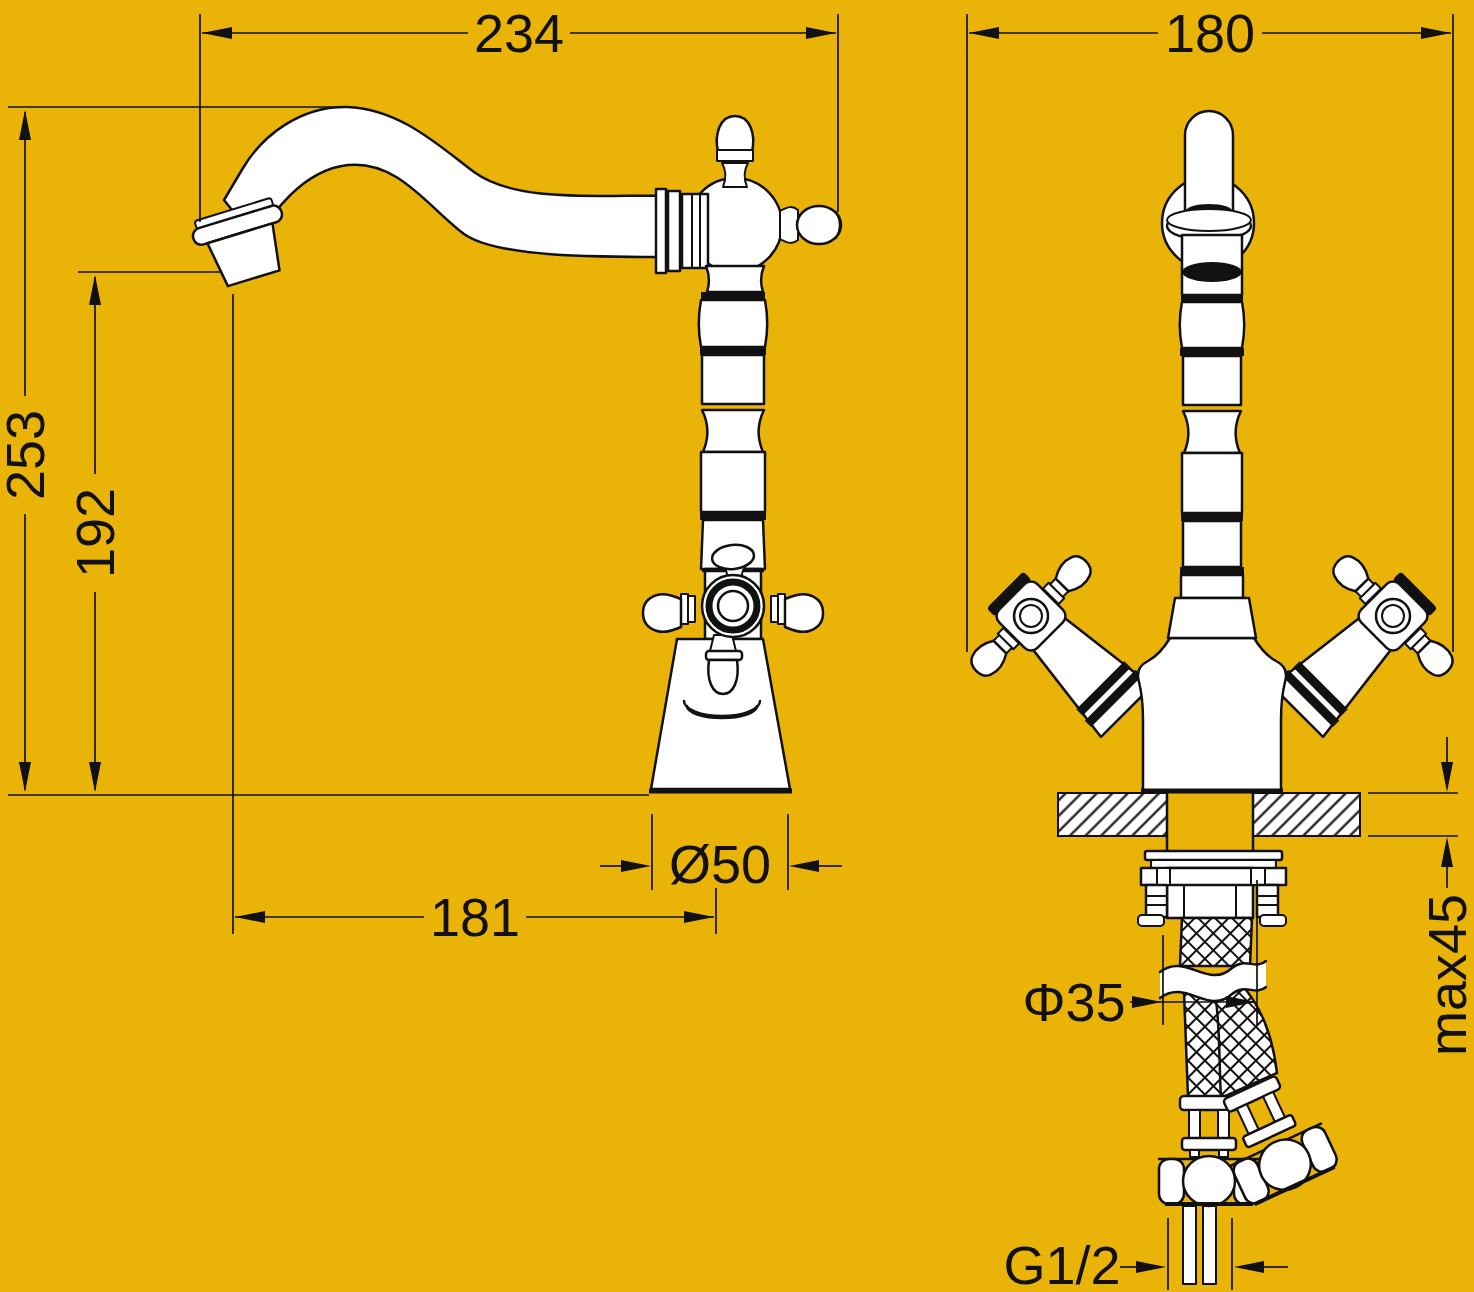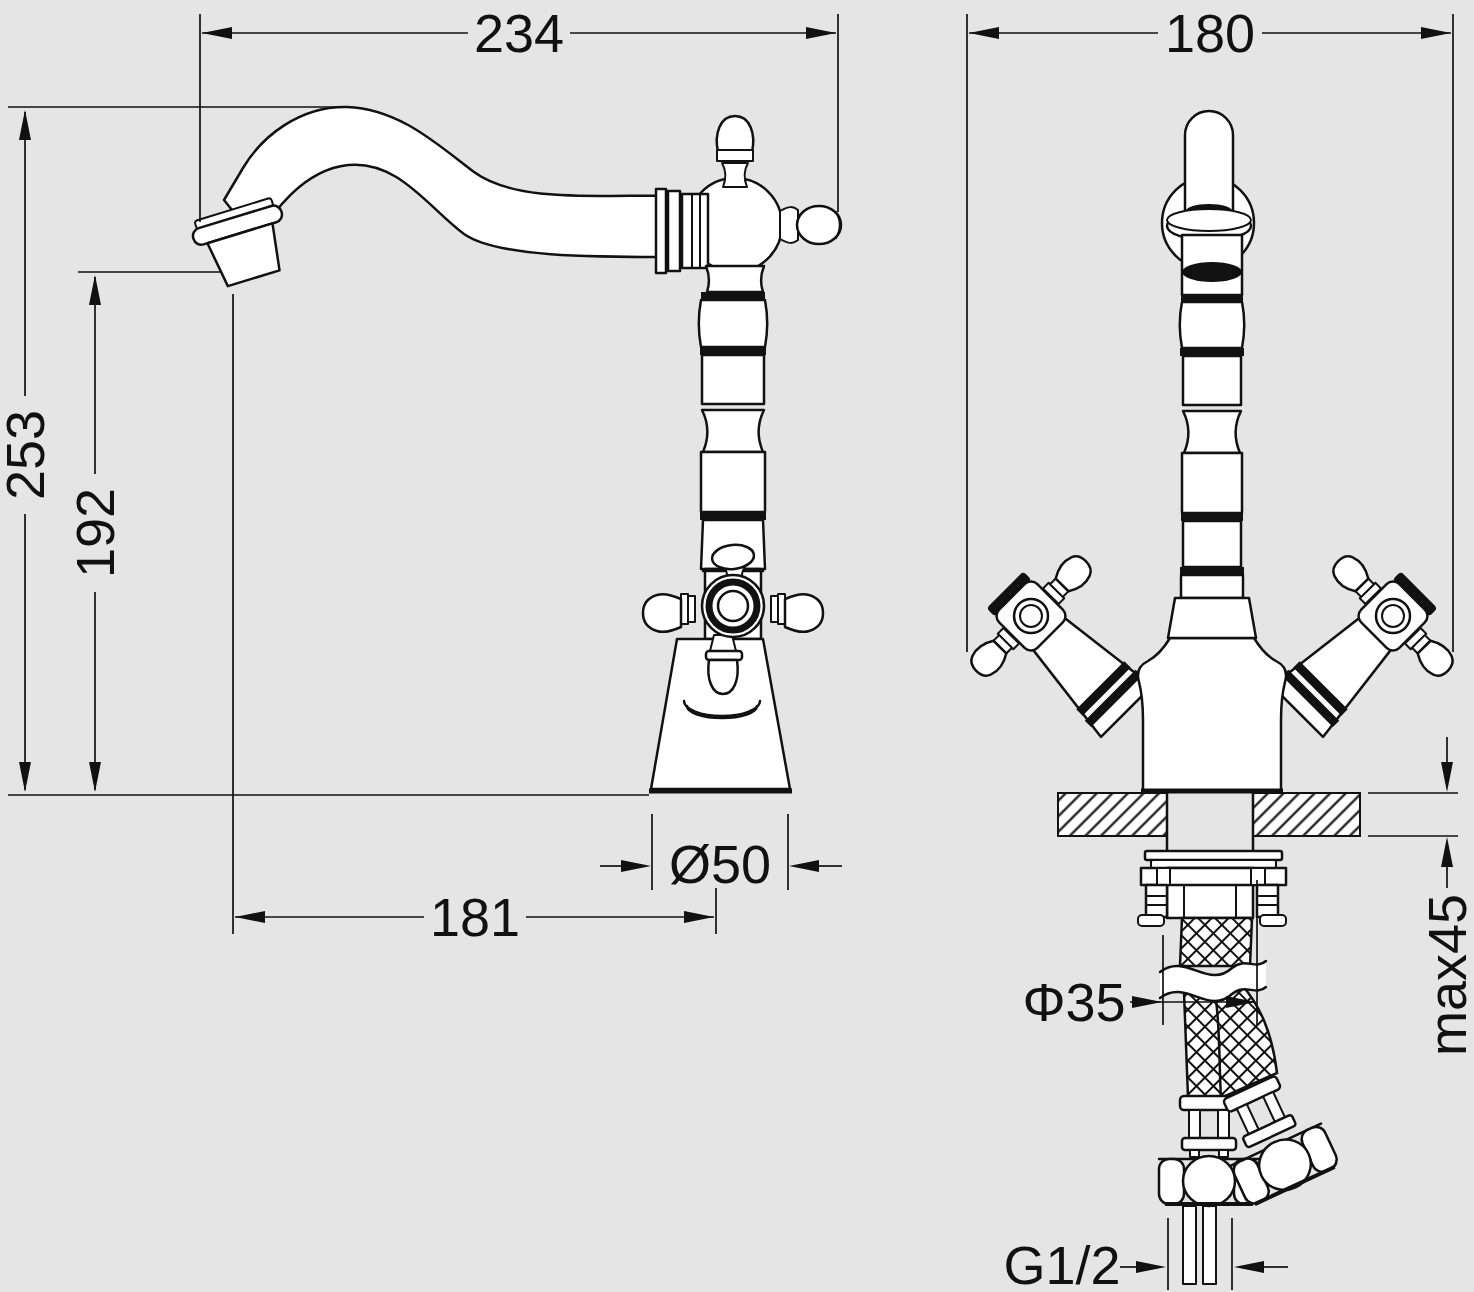--- a/index.html
+++ b/index.html
@@ -1,16 +1,16 @@
 <!DOCTYPE html>
 <html><head>
 <meta charset="utf-8">
 <style>
   html,body{margin:0;padding:0;background:#fff}
-  .canvas{position:relative;width:1474px;height:1292px;background:#e5e5e5;overflow:hidden}
+  .canvas{position:relative;width:1474px;height:1292px;background:#eab308;overflow:hidden}
   svg{position:absolute;left:0;top:0}
   .fw{fill:#fff;stroke:#111;stroke-width:2.5;stroke-linejoin:round}
   .fw2{fill:#fff;stroke:#111;stroke-width:2;stroke-linejoin:round}
   .dk{fill:#111;stroke:none}
   .ln{fill:none;stroke:#111;stroke-width:2.5;stroke-linecap:round}
   .ln2{fill:none;stroke:#111;stroke-width:2;stroke-linecap:round}
   .thk{fill:none;stroke:#111;stroke-width:5;stroke-linecap:butt}
   .dim{fill:none;stroke:#111;stroke-width:1.7;stroke-linecap:butt}
   .ah{fill:#111;stroke:none}
   .dimtxt{font-family:"Liberation Sans","DejaVu Sans",sans-serif;font-size:54px;fill:#111;text-anchor:middle}

